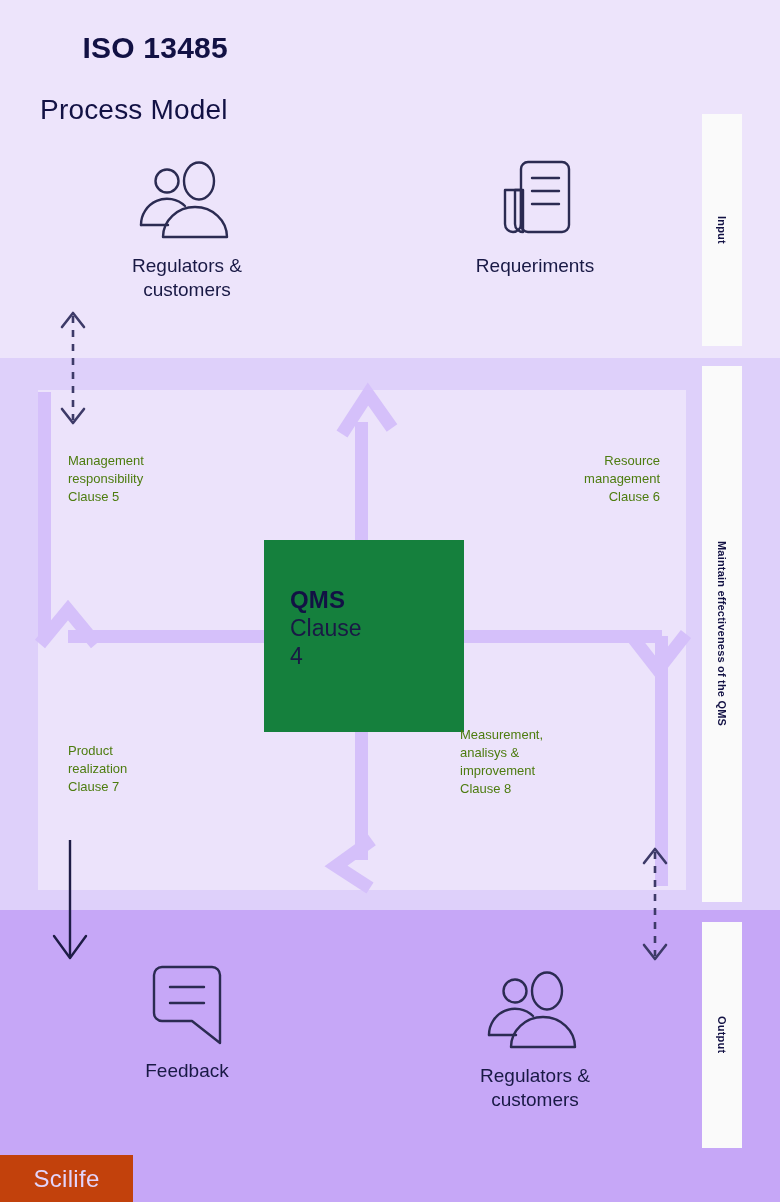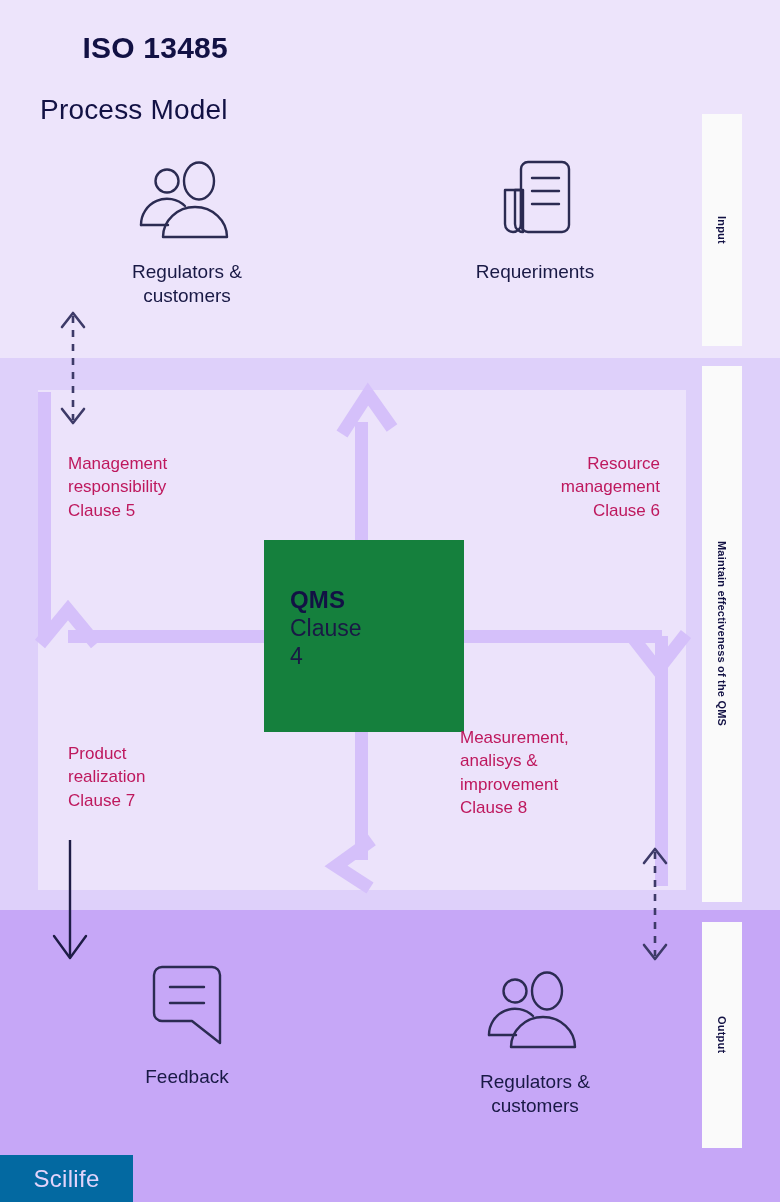--- a/index.html
+++ b/index.html
@@ -45,21 +45,21 @@
     writing-mode: vertical-rl;
     transform: rotate(0deg);
     font-size: 11px; font-weight: bold; color: #121144;
     letter-spacing: 0.2px; white-space: nowrap;
   }
 
   
   .node { position: absolute; text-align: center; }
   .node .ico { display: block; margin: 0 auto; }
   .node .cap {
-    margin-top: 14px;
+    margin-top: 8px;
     font-size: 19px; font-weight: 400; color: #191945;
     line-height: 1.26; white-space: pre-line;
   }
   .node-reg-top  { left: 87px;  top: 162px; width: 200px; }
   .node-req-top  { left: 435px; top: 160px; width: 200px; }
   .node-feedback { left: 87px;  top: 965px; width: 200px; }
   .node-reg-bot  { left: 435px; top: 972px; width: 200px; }
 
   
   .proc-area {
@@ -83,36 +83,36 @@
     line-height: 1.18; letter-spacing: 0.2px;
   }
   .qms-sub {
     font-size: 23px; font-weight: 400; color: #191945;
     line-height: 1.22; white-space: pre-line;
   }
 
   
   .clause {
     position: absolute;
-    font-size: 17px; font-weight: 400; color: #be185d;
+    font-size: 13px; font-weight: 400; color: #4d7c0f;
     line-height: 1.38; white-space: pre-line;
   }
   .clause-5 { left: 68px;  top: 452px; width: 220px; text-align: left; }
   .clause-6 { left: 460px; top: 452px; width: 200px; text-align: right; }
   .clause-7 { left: 68px;  top: 742px; width: 220px; text-align: left; }
   .clause-8 { left: 460px; top: 726px; width: 210px; }
 
   svg { display: block; overflow: visible; }
   .ln { fill: none; stroke: #2b2b52; stroke-width: 2.4; stroke-linecap: round; stroke-linejoin: round; }
 
   
   .logo-box {
     position: absolute; left: 0; top: 1155px;
     width: 133px; height: 47px;
-    background: #0369a1;
+    background: #c2410c;
     display: flex; align-items: center; justify-content: center;
   }
   .logo-box span {
     font-size: 24px; font-weight: 400; color: #e2d4fb; letter-spacing: 0.3px;
   }
 </style>
 </head>
 <body>
 
 <div id="root">

